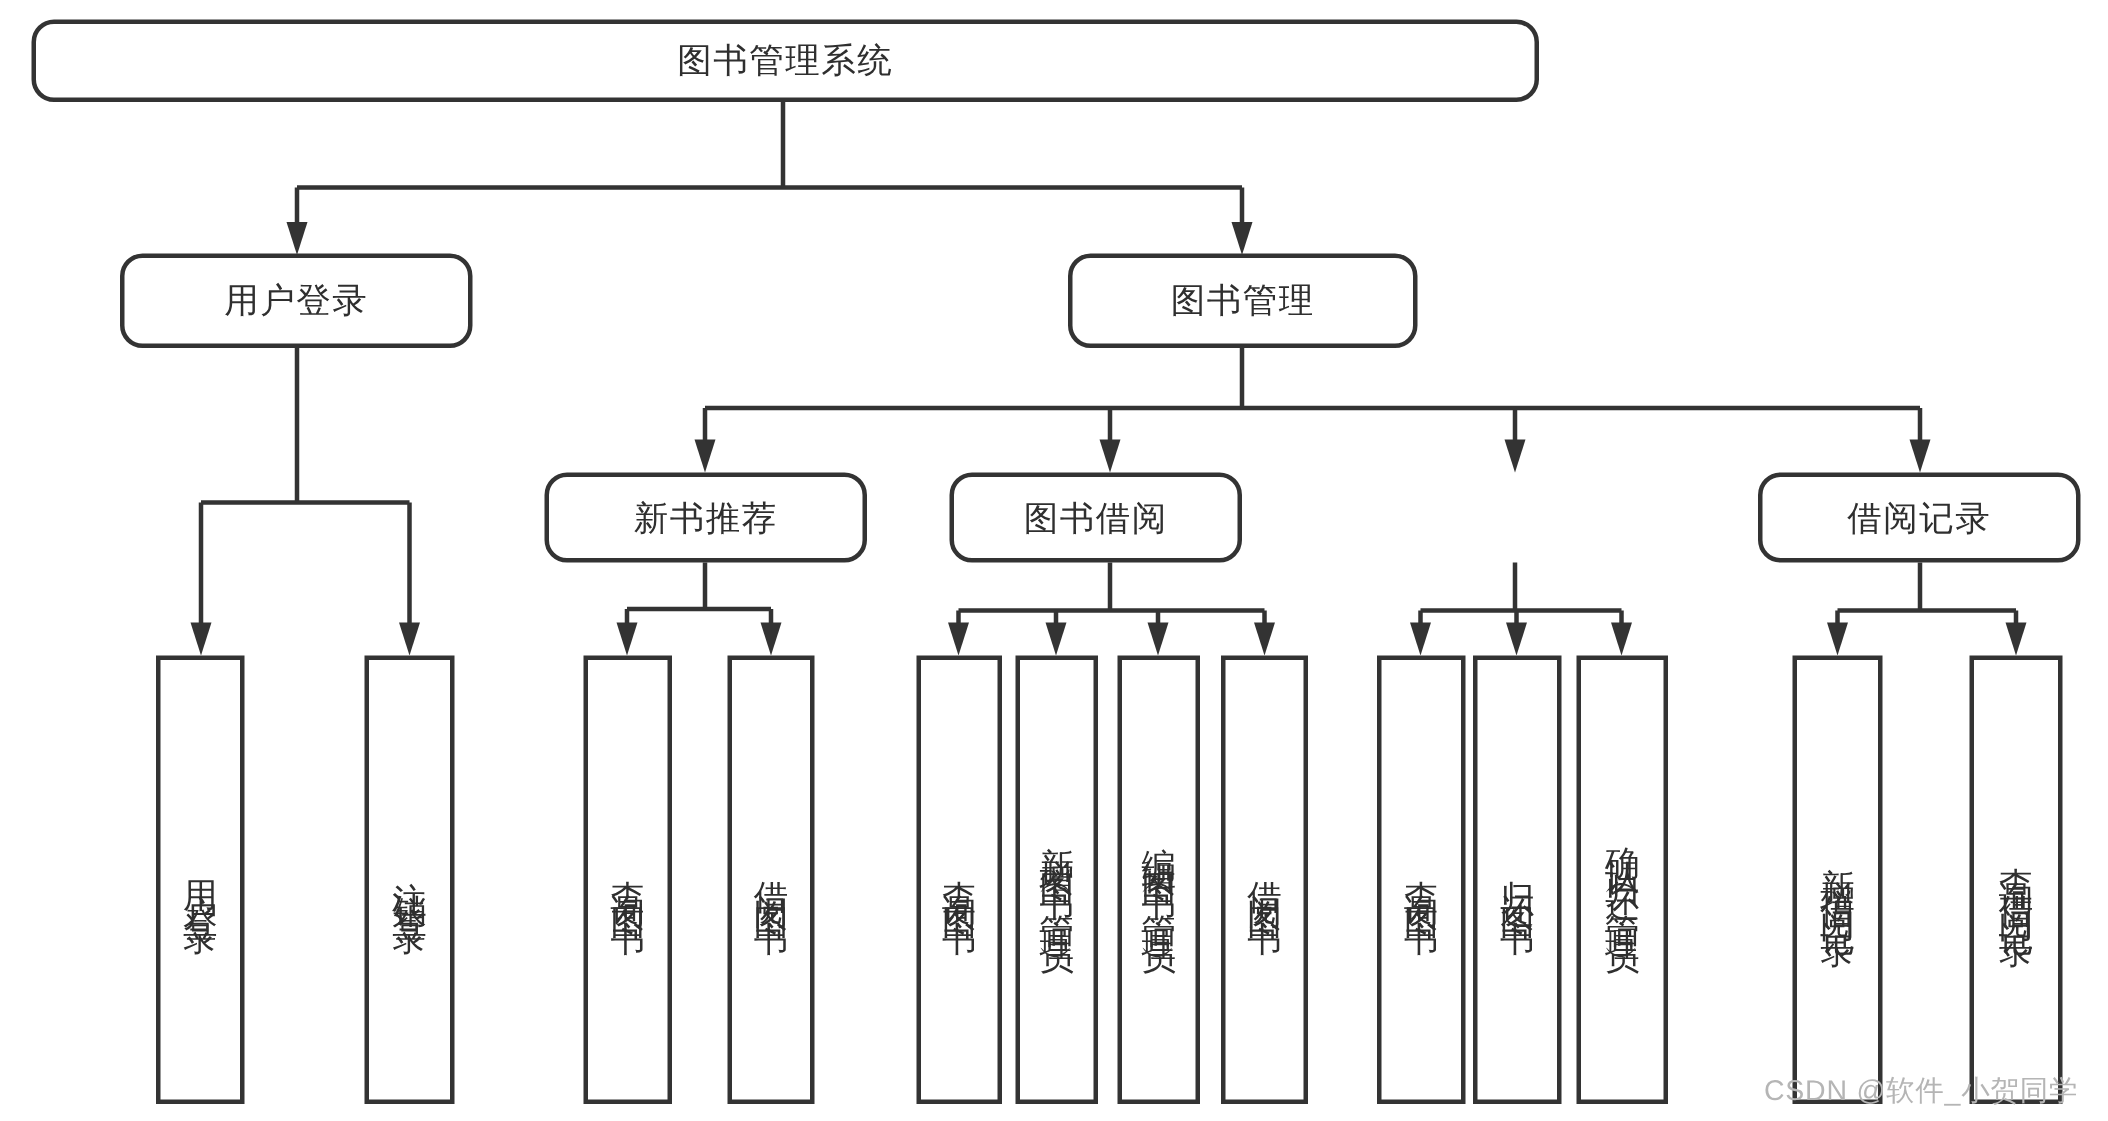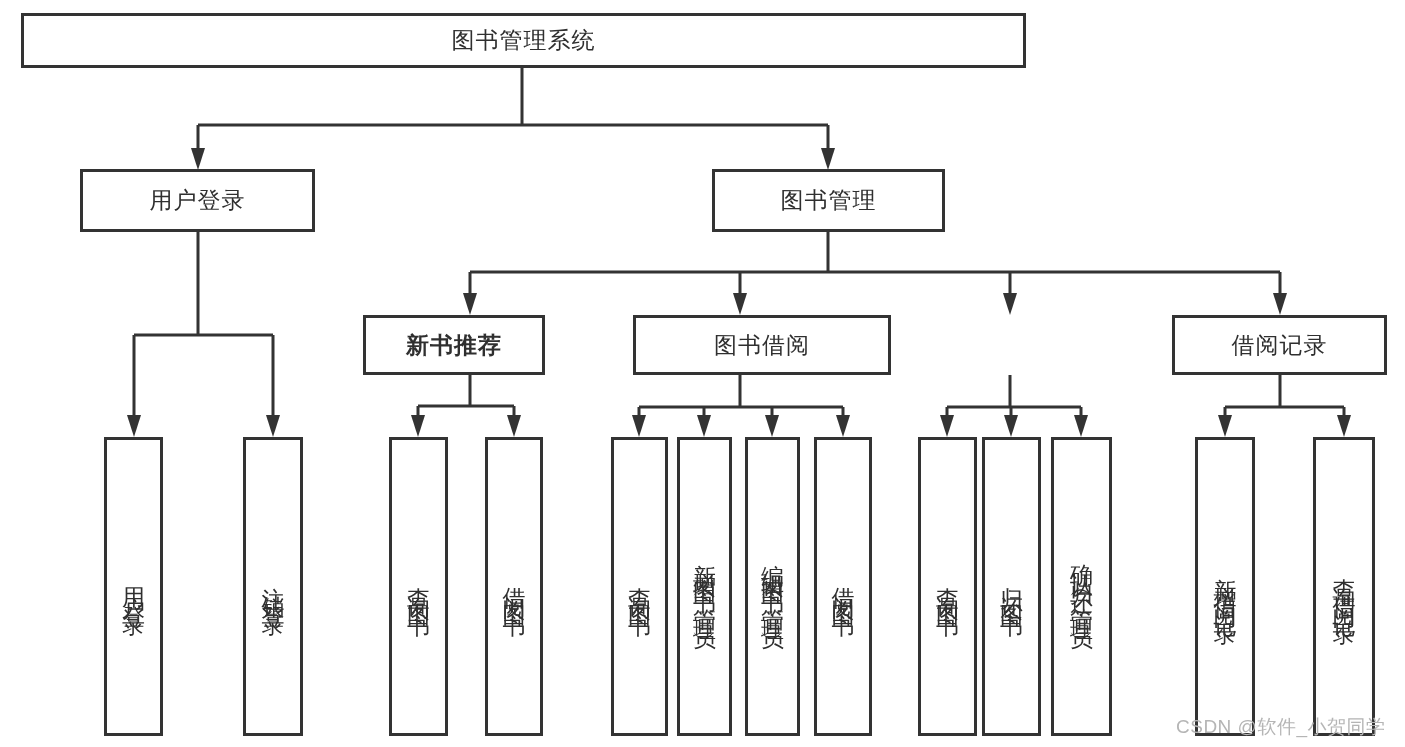--- a/index.html
+++ b/index.html
@@ -7,21 +7,21 @@
   #stage{position:relative;width:1405px;height:747px;background:var(--background,#fff);overflow:hidden;}
   #connectors{position:absolute;left:0;top:0;z-index:0;}
   #connectors path{stroke:var(--line,#333);stroke-width:3;fill:none;}
   #connectors polygon{fill:var(--line,#333);stroke:none;}
   .node{
     position:absolute;box-sizing:border-box;background:#fff;
     border:3px solid var(--line,#333);z-index:1;
     display:flex;align-items:center;justify-content:center;
     color:var(--text,#2f2f2f);
   }
-  .h-node{font-size:23px;letter-spacing:1px;white-space:nowrap;}
+  .h-node{font-size:23px;letter-spacing:1px;white-space:nowrap;border-radius:15px;}
   .leaf .v-text{
     writing-mode:vertical-rl;text-orientation:mixed;
     font-size:23px;letter-spacing:9px;line-height:1;
     color:var(--text,#2f2f2f);
   }
   #watermark{
     position:absolute;z-index:3;left:1176px;top:714px;
     font-size:19px;letter-spacing:0.5px;white-space:nowrap;
     color:var(--watermark_color,#b5b5b5);
   }
@@ -71,24 +71,24 @@
     <span>图书管理系统</span>
   </div>
 
   <div class="node h-node" style="left:80px;top:169px;width:235px;height:63px;">
     <span>用户登录</span>
   </div>
   <div class="node h-node" style="left:712px;top:169px;width:233px;height:63px;">
     <span>图书管理</span>
   </div>
 
-  <div class="node h-node" style="left:363px;top:315px;width:182px;height:60px;font-weight:bold;">
+  <div class="node h-node" style="left:363px;top:315px;width:215px;height:60px;">
     <span>新书推荐</span>
   </div>
-  <div class="node h-node" style="left:633px;top:315px;width:258px;height:60px;">
+  <div class="node h-node" style="left:633px;top:315px;width:195px;height:60px;">
     <span>图书借阅</span>
   </div>
   <div class="node h-node" style="left:1172px;top:315px;width:215px;height:60px;">
     <span>借阅记录</span>
   </div>
 
   <div class="node leaf" style="left:104px;top:437px;width:59px;height:299px;">
     <span class="v-text">用户登录</span>
   </div>
   <div class="node leaf" style="left:243px;top:437px;width:60px;height:299px;">

